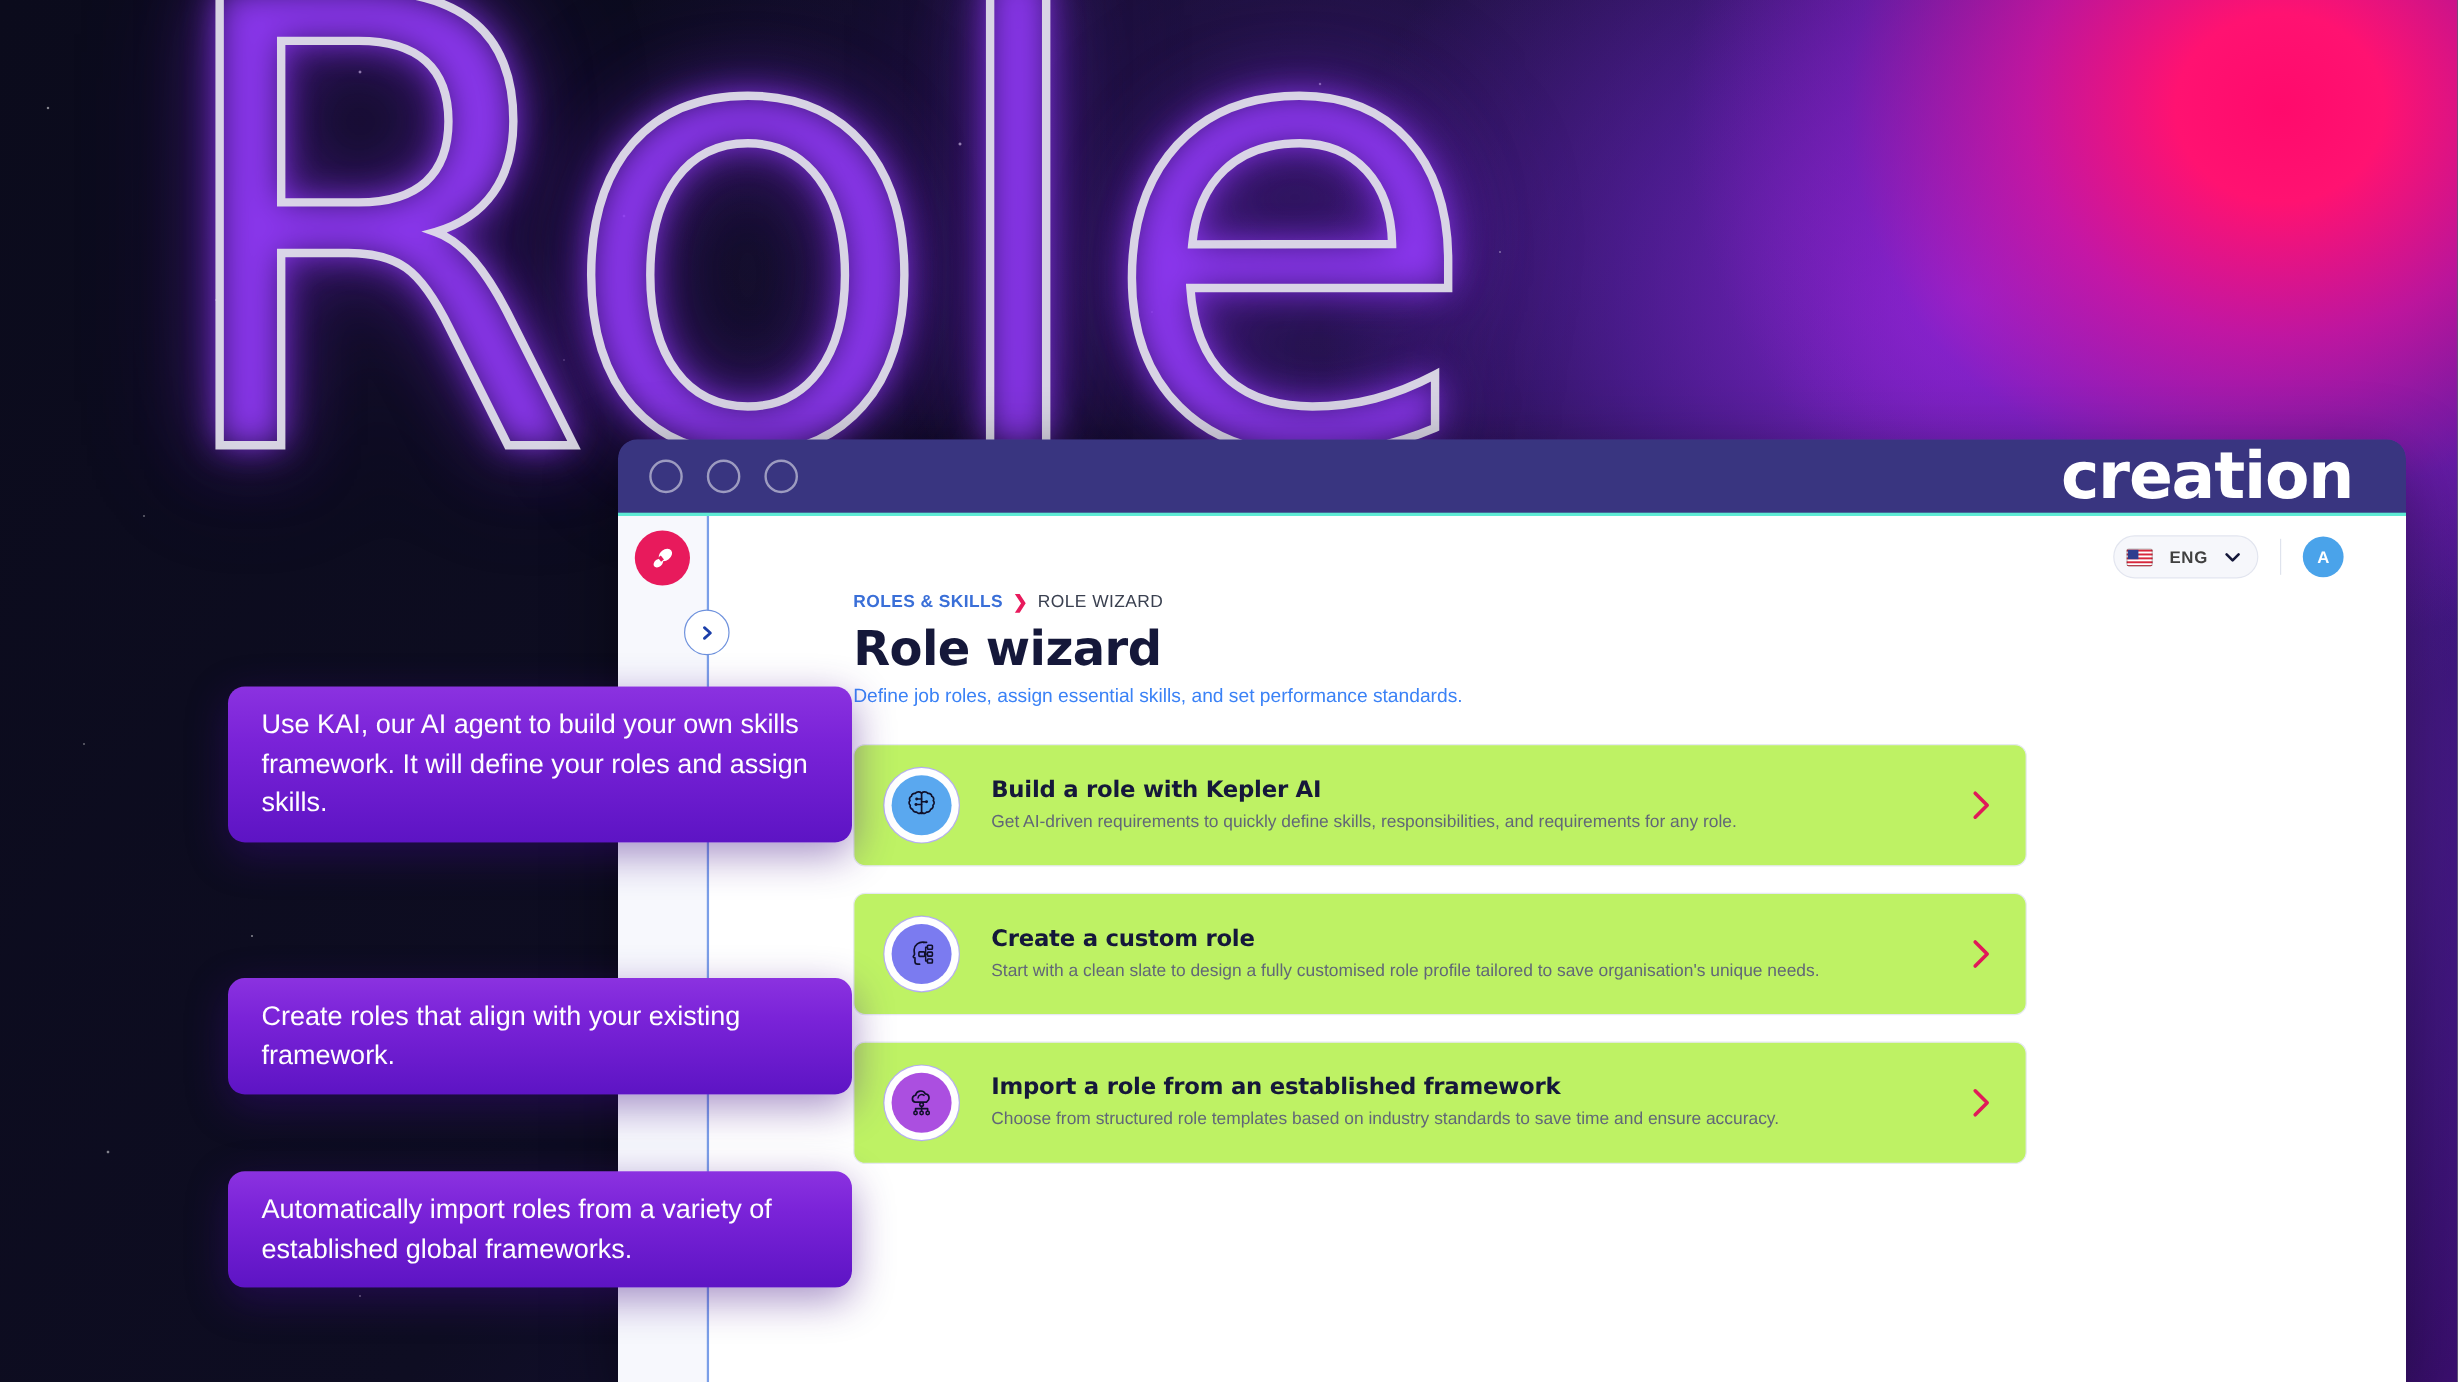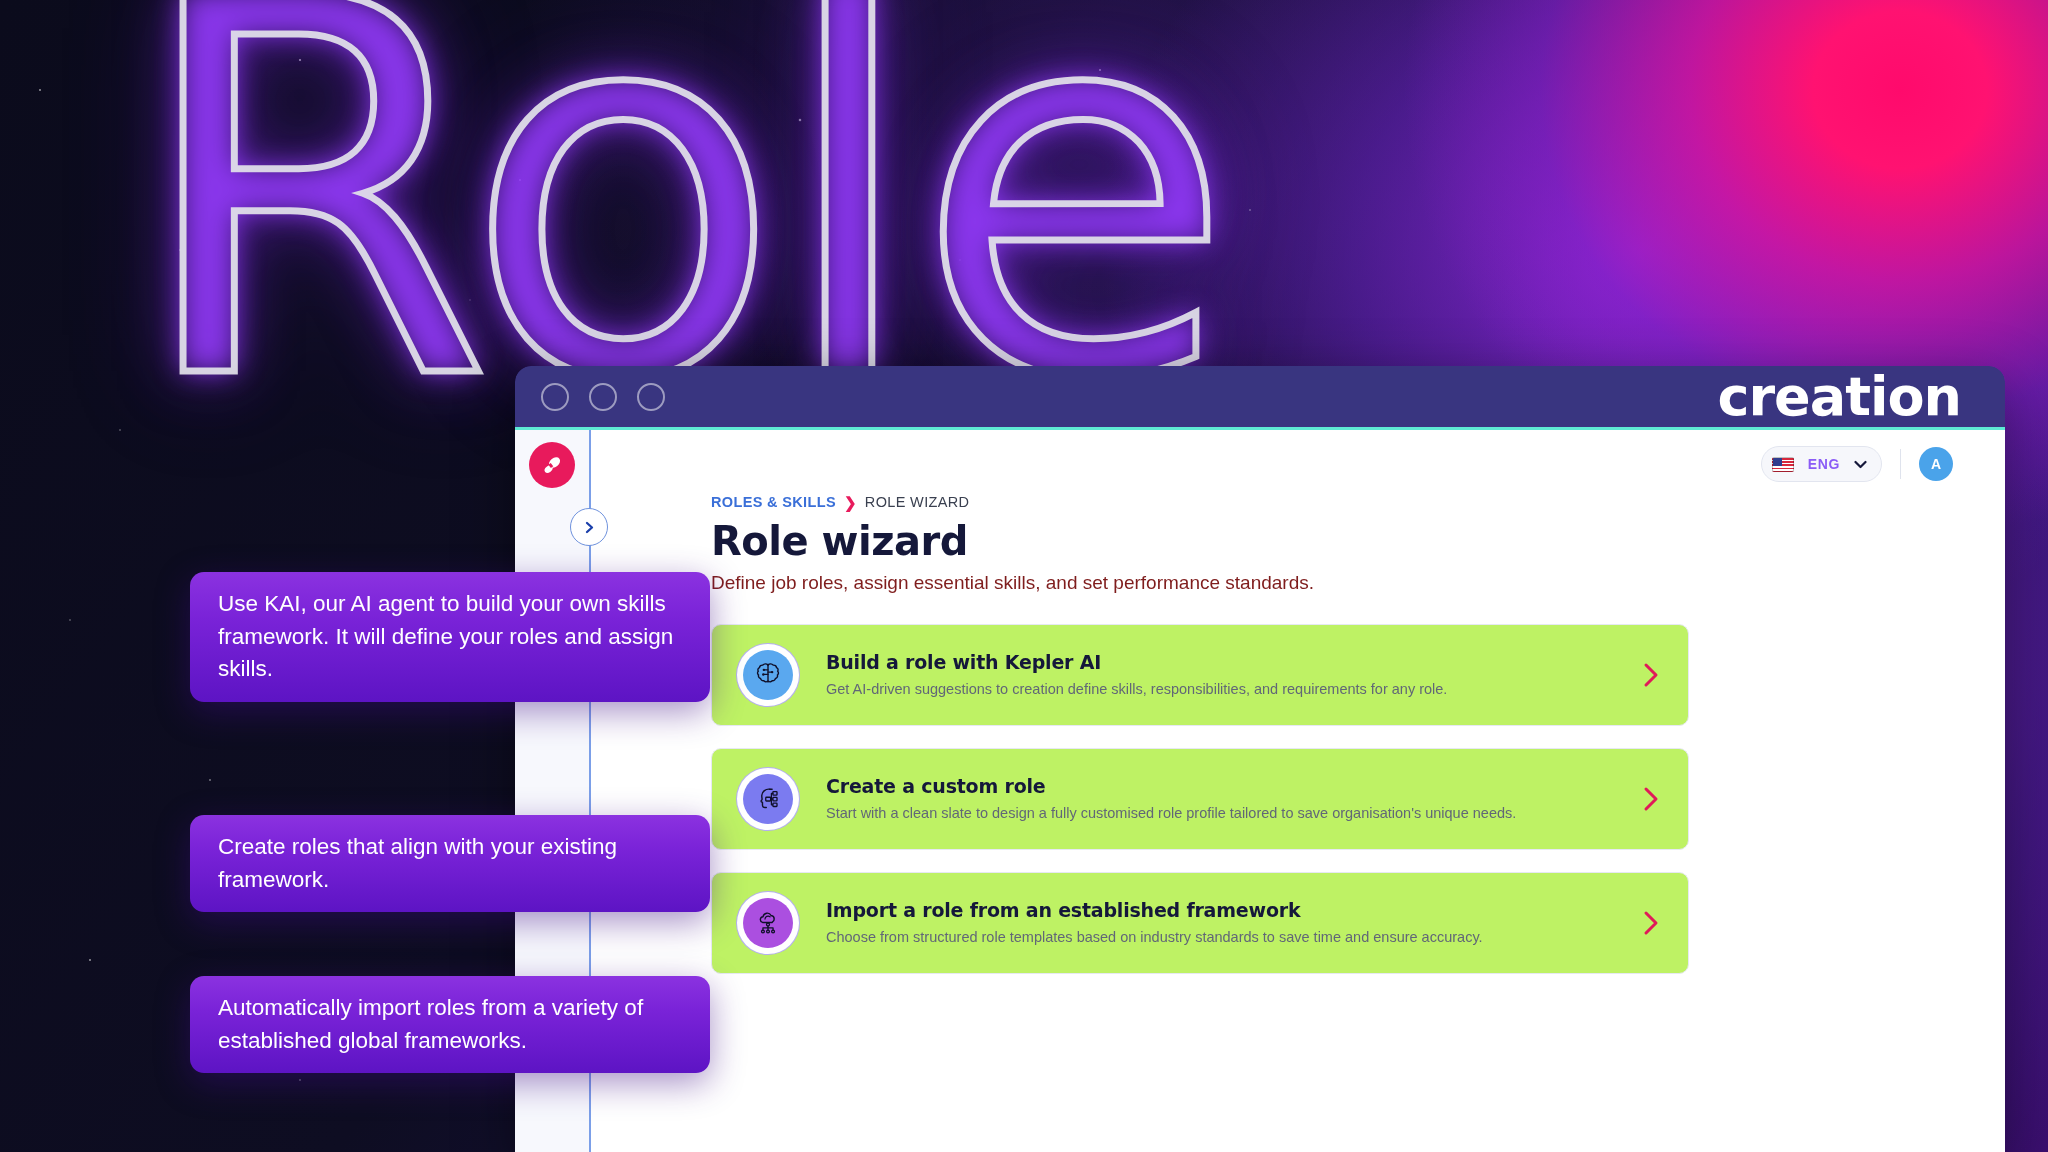--- a/index.html
+++ b/index.html
@@ -181,21 +181,21 @@
         #ffffff 1.6px, #ffffff 3.2px);
     border: 0.5px solid rgba(0,0,0,0.25);
   }
   .flag::before {
     content: "";
     position: absolute; left: 0; top: 0;
     width: 9px; height: 8px;
     background: #2f3d8f;
   }
   .lang-label {
-    font-size: 14px; font-weight: 600; color: #8b5cf6;
+    font-size: 14px; font-weight: 600; color: #404040;
     letter-spacing: .6px;
   }
   .vdivider { width: 1px; height: 30px; background: #dfe3ed; }
   .avatar {
     width: 34px; height: 34px;
     border-radius: 50%;
     background: #4aa3ea;
     color: #fff;
     font-size: 14px; font-weight: 600;
     display: flex; align-items: center; justify-content: center;
@@ -215,22 +215,22 @@
 
   .page-title {
     font-family: "DejaVu Sans", sans-serif;
     font-size: 40px;
     font-weight: 700;
     color: #15183a;
     letter-spacing: -0.5px;
     margin: 2px 0 8px;
   }
   .page-sub {
-    font-size: 19px;
-    color: #7f1d1d;
+    font-size: 16px;
+    color: #3b82f6;
     font-weight: 400;
     margin-bottom: 30px;
   }
 
   
   .cards { display: flex; flex-direction: column; gap: 22px; }
   .card {
     display: flex;
     align-items: center;
     gap: 26px;
@@ -367,21 +367,21 @@
                     <path d="M16 5.6 V23.4" stroke="#10102a" stroke-width="1.5" stroke-linecap="round"></path>
                     <path d="M16 10.5 H12.2 M16 15.4 H11.6 M16 12.9 H19.8" stroke="#10102a" stroke-width="1.3" stroke-linecap="round"></path>
                     <circle cx="11.6" cy="10.5" r="1.3" fill="#10102a"></circle>
                     <circle cx="11.0" cy="15.4" r="1.3" fill="#10102a"></circle>
                     <circle cx="20.4" cy="12.9" r="1.3" fill="#10102a"></circle>
                   </svg>
                 </div>
               </div>
               <div class="card-text">
                 <div class="card-title">Build a role with Kepler AI</div>
-                <div class="card-desc">Get AI-driven suggestions to creation define skills, responsibilities, and requirements for any role.</div>
+                <div class="card-desc">Get AI-driven requirements to quickly define skills, responsibilities, and requirements for any role.</div>
               </div>
               <div class="card-arrow">
                 <svg width="22" height="30" viewBox="0 0 22 30" aria-hidden="true">
                   <path d="M6 5 L16 15 L6 25" fill="none" stroke="#e01a59" stroke-width="3" stroke-linecap="round" stroke-linejoin="round"></path>
                 </svg>
               </div>
             </div>
 
             <div class="card">
               <div class="icon-ring">

